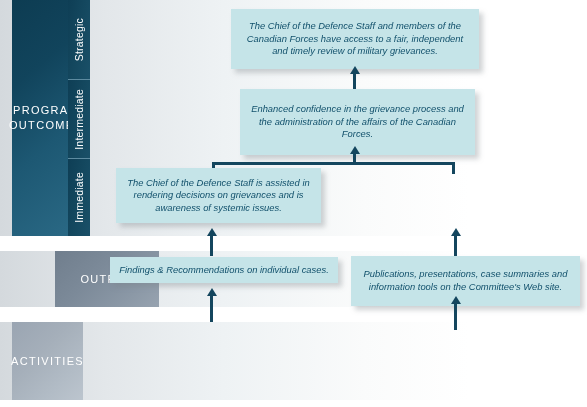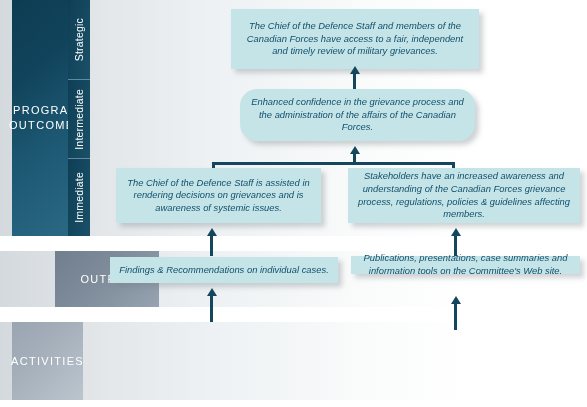--- a/index.html
+++ b/index.html
@@ -146,47 +146,44 @@
     <span>Immediate</span>
   </div>
 
   <div class="box" style="left:231px;top:9px;width:248px;height:60px;">
     <span class="txt">The Chief of the Defence Staff and members of the Canadian Forces have access to a fair, independent and timely review of military grievances.</span>
   </div>
 
   <div class="vline" style="left:353px;top:72px;height:17px;"></div>
   <div class="arrow-head" style="left:349.5px;top:66px;"></div>
 
-  <div class="box" style="left:240px;top:89px;width:235px;height:52px;border-radius:17px;">
+  <div class="box" style="left:240px;top:89px;width:235px;height:66px;">
     <span class="txt">Enhanced confidence in the grievance process and the administration of the affairs of the Canadian Forces.</span>
   </div>
 
   <div class="arrow-head" style="left:349.5px;top:146px;"></div>
   <div class="vline" style="left:353px;top:152px;height:12px;"></div>
   <div class="bracket" style="left:212px;top:162px;width:243px;height:12px;"></div>
 
   <div class="box" style="left:116px;top:168px;width:205px;height:55px;">
     <span class="txt">The Chief of the Defence Staff is assisted in rendering decisions on grievances and is awareness of systemic issues.</span>
   </div>
 
-  <div class="box" style="left:348px;top:168px;width:232px;height:55px;">
-    <span class="txt">Stakeholders have an increased awareness and understanding of the Canadian Forces grievance process, regulations, policies &amp; guidelines affecting members.</span>
-  </div>
 
   <div class="vline" style="left:210px;top:234px;height:22px;"></div>
   <div class="arrow-head" style="left:206.5px;top:228px;"></div>
 
   <div class="vline" style="left:454px;top:234px;height:22px;"></div>
   <div class="arrow-head" style="left:450.5px;top:228px;"></div>
 
   <div class="box" style="left:110px;top:257px;width:228px;height:26px;">
     <span class="txt">Findings &amp; Recommendations on individual cases.</span>
   </div>
 
-  <div class="box" style="left:351px;top:256px;width:229px;height:18px;">
+  <div class="box" style="left:351px;top:256px;width:229px;height:50px;">
     <span class="txt">Publications, presentations, case summaries and information tools on the Committee's Web site.</span>
   </div>
 
   <div class="vline" style="left:210px;top:294px;height:28px;"></div>
   <div class="arrow-head" style="left:206.5px;top:288px;"></div>
 
   <div class="vline" style="left:454px;top:302px;height:28px;"></div>
   <div class="arrow-head" style="left:450.5px;top:296px;"></div>
 
 

